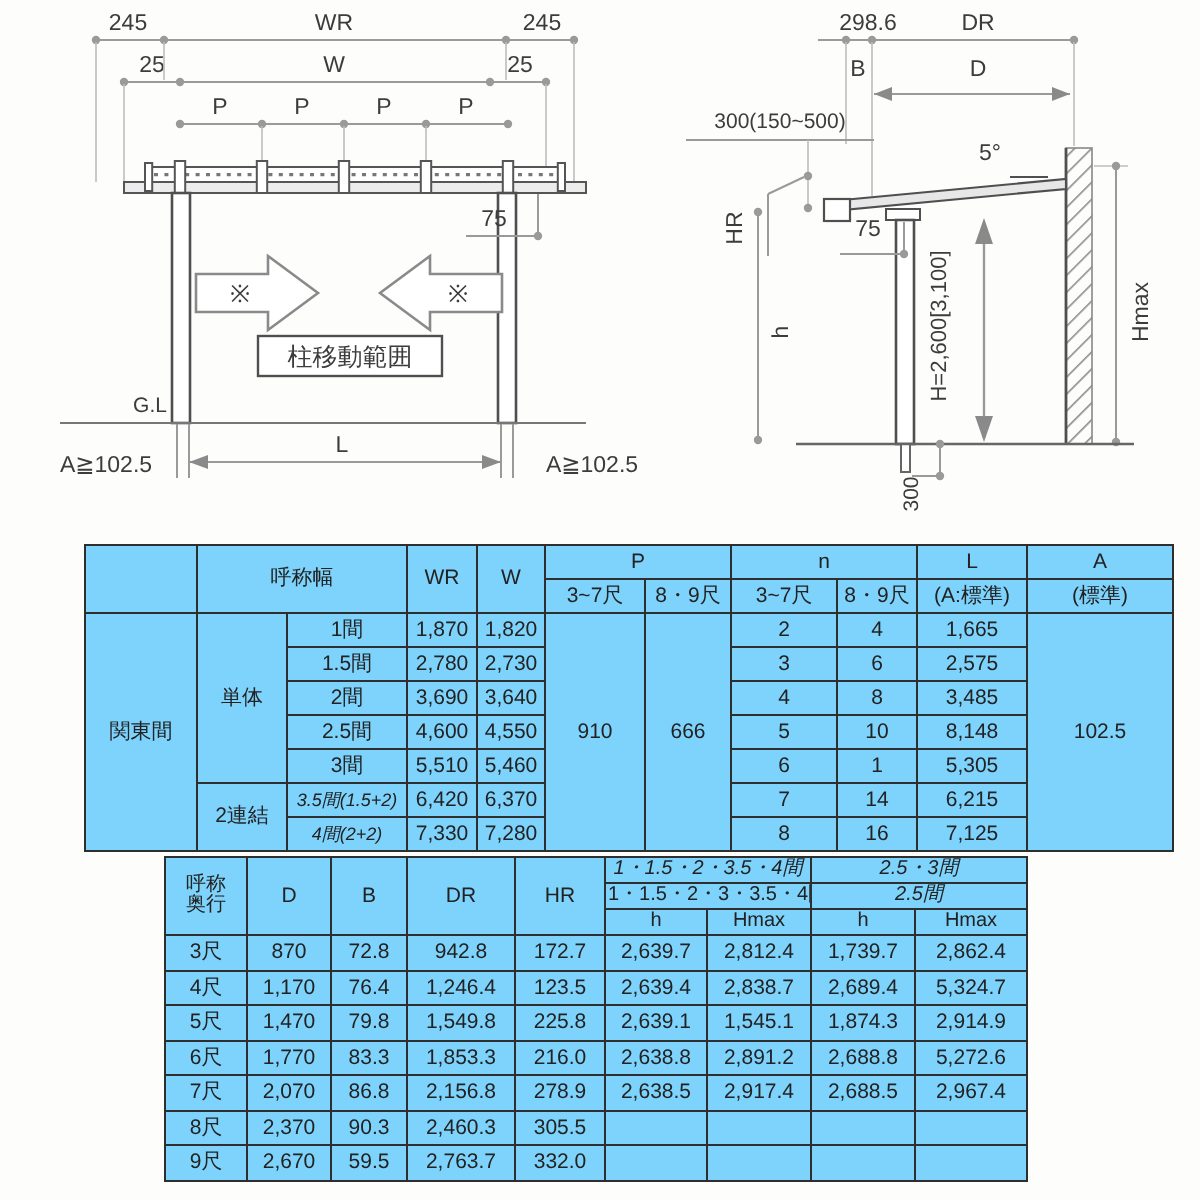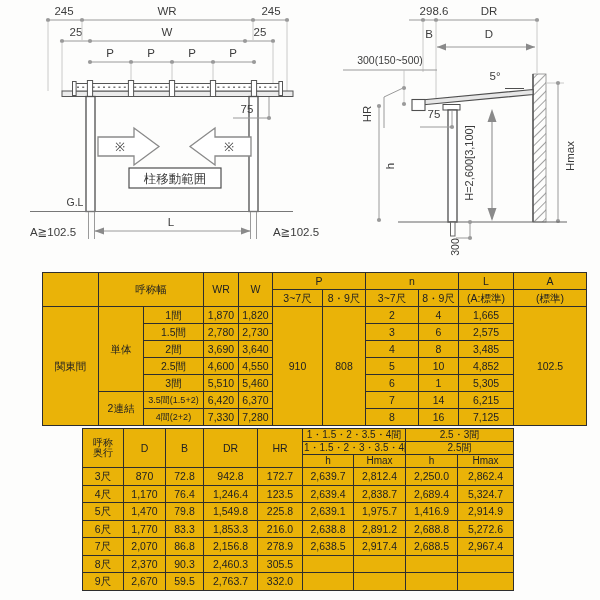--- a/index.html
+++ b/index.html
@@ -2,30 +2,30 @@
 <html><head>
 <meta charset="utf-8">
 <style>
   html,body{margin:0;padding:0;}
   body{font-family:"Liberation Sans",sans-serif;background:#fff;}
   .stage{position:relative;width:600px;height:600px;background:#fdfdfc;overflow:hidden;}
   svg text{fill:#3c3c3c;font-family:"Liberation Sans",sans-serif;}
   .dimtxt{font-size:11.5px;}
   .dimtxt-sm{font-size:10.5px;}
   .boxtxt{font-size:12.5px;}
-  table{border-collapse:collapse;table-layout:fixed;position:absolute;background:#eab308;}
+  table{border-collapse:collapse;table-layout:fixed;position:absolute;background:#7dd3fc;}
   td{border:1.2px solid #2e2e2e;text-align:center;vertical-align:middle;padding:0 1px;
      font-size:10.5px;color:#222;line-height:1.15;overflow:hidden;white-space:nowrap;}
   .t1{left:42px;top:272px;width:544px;}
   .t1 td{height:16px;}
   .t2{left:82px;top:428px;width:431px;}
   .t2 td.hr{height:12px;font-size:10px;}
   .t2 td{height:16.5px;}
   .pre{white-space:pre-line;font-size:10px;line-height:1.05;}
-  .sm{font-size:9px;}
+  .sm{font-size:9px;font-style:italic;}
   .xs{font-size:8.5px;}
 </style>
 </head>
 <body>
 
 <div class="stage">
 
 <svg width="600" height="268" viewBox="0 0 600 268">
   <defs>
     <pattern id="hatch" width="6" height="6" patternUnits="userSpaceOnUse" patternTransform="rotate(45)">
@@ -227,21 +227,21 @@
     <td>(A:標準)</td>
     <td>(標準)</td>
   </tr>
   <tr>
     <td rowspan="7">関東間</td>
     <td rowspan="5">単体</td>
     <td>1間</td>
     <td>1,870</td>
     <td>1,820</td>
     <td rowspan="7">910</td>
-    <td rowspan="7">808</td>
+    <td rowspan="7">666</td>
     <td>2</td>
     <td>4</td>
     <td>1,665</td>
     <td rowspan="7">102.5</td>
   </tr>
   <tr>
     <td>1.5間</td>
     <td>2,780</td>
     <td>2,730</td>
     <td>3</td>
@@ -255,21 +255,21 @@
     <td>4</td>
     <td>8</td>
     <td>3,485</td>
   </tr>
   <tr>
     <td>2.5間</td>
     <td>4,600</td>
     <td>4,550</td>
     <td>5</td>
     <td>10</td>
-    <td>4,852</td>
+    <td>8,148</td>
   </tr>
   <tr>
     <td>3間</td>
     <td>5,510</td>
     <td>5,460</td>
     <td>6</td>
     <td>1</td>
     <td>5,305</td>
   </tr>
   <tr>
@@ -328,43 +328,43 @@
     <td class="hr">Hmax</td>
   </tr>
   <tr>
     <td>3尺</td>
     <td>870</td>
     <td>72.8</td>
     <td>942.8</td>
     <td>172.7</td>
     <td>2,639.7</td>
     <td>2,812.4</td>
-    <td>2,250.0</td>
+    <td>1,739.7</td>
     <td>2,862.4</td>
   </tr>
   <tr>
     <td>4尺</td>
     <td>1,170</td>
     <td>76.4</td>
     <td>1,246.4</td>
     <td>123.5</td>
     <td>2,639.4</td>
     <td>2,838.7</td>
     <td>2,689.4</td>
     <td>5,324.7</td>
   </tr>
   <tr>
     <td>5尺</td>
     <td>1,470</td>
     <td>79.8</td>
     <td>1,549.8</td>
     <td>225.8</td>
     <td>2,639.1</td>
-    <td>1,975.7</td>
-    <td>1,416.9</td>
+    <td>1,545.1</td>
+    <td>1,874.3</td>
     <td>2,914.9</td>
   </tr>
   <tr>
     <td>6尺</td>
     <td>1,770</td>
     <td>83.3</td>
     <td>1,853.3</td>
     <td>216.0</td>
     <td>2,638.8</td>
     <td>2,891.2</td>

